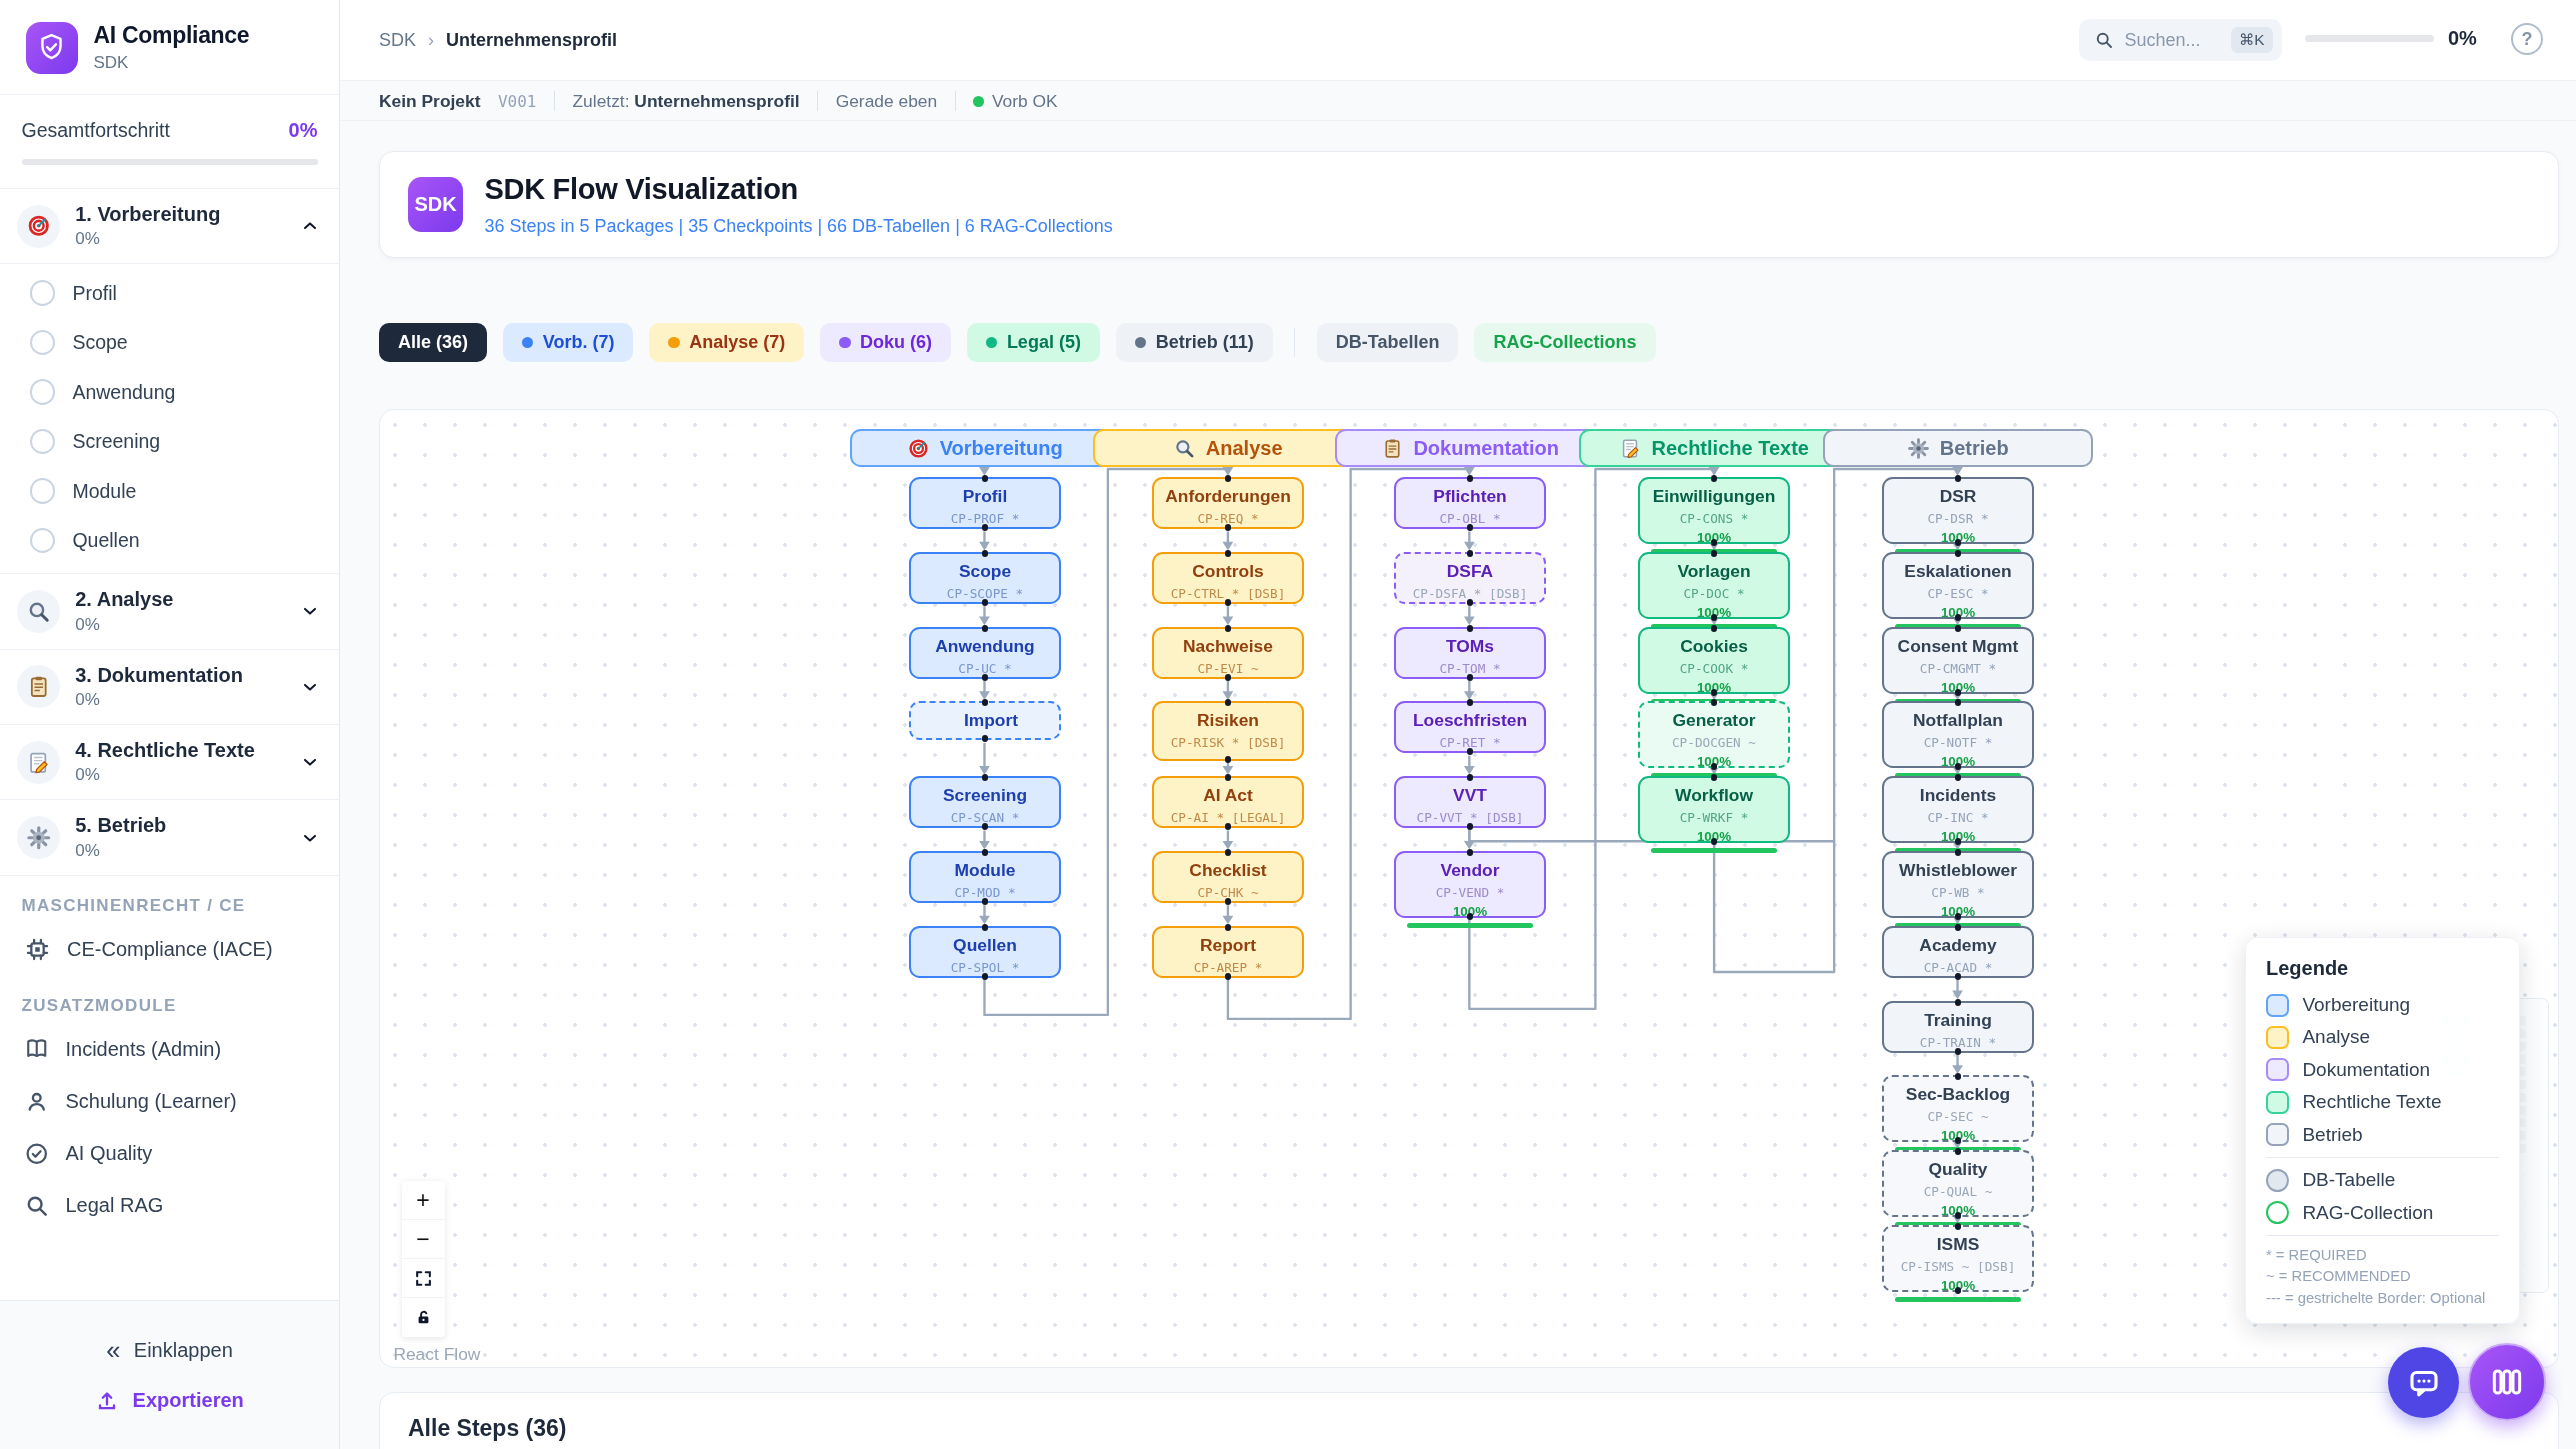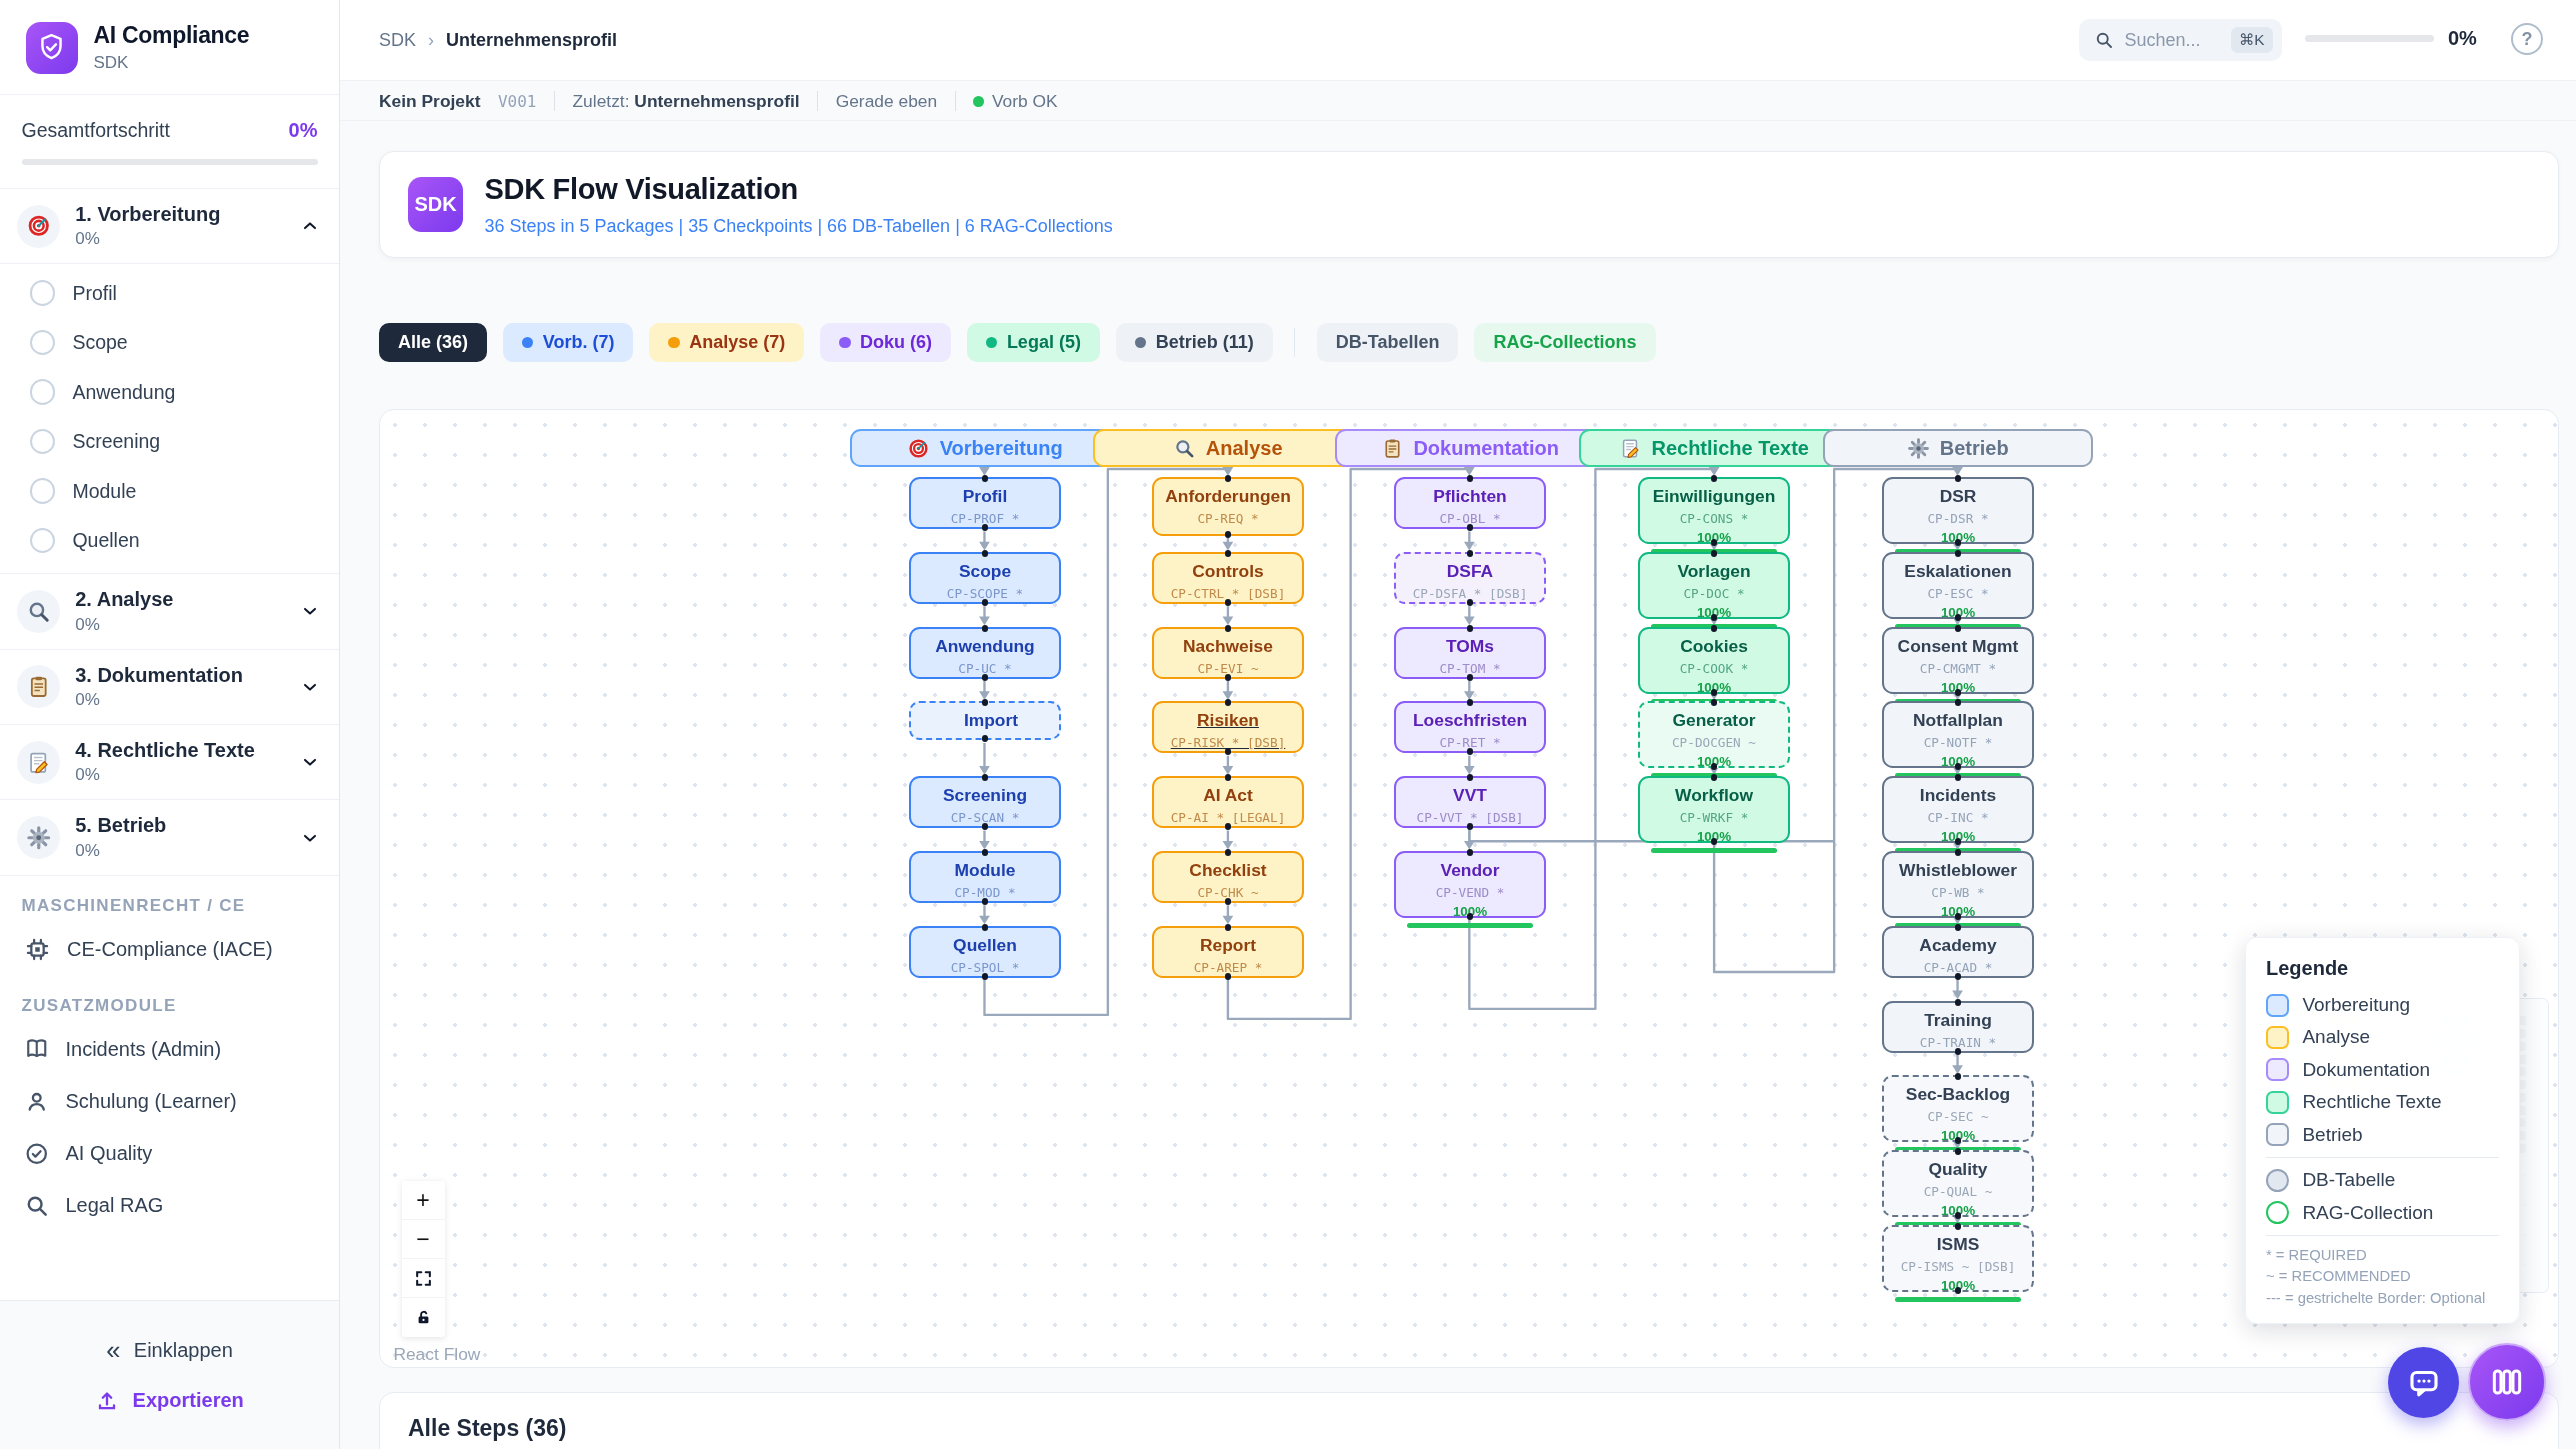--- a/index.html
+++ b/index.html
@@ -541,33 +541,33 @@
         </div>
         <div class="grp" style="left: 713px; top: 19px; width: 270px; background: rgb(254, 243, 199); border-color: rgb(251, 191, 36); color: rgb(180, 83, 9);">
           <span>
             <svg width="23" height="23" viewBox="0 0 24 24" fill="none">
               <circle cx="10.3" cy="10.3" r="5.8" fill="#edf1f5" stroke="#64748b" stroke-width="2.3"></circle>
               <path d="M14.8 14.8L20 20" stroke="#475569" stroke-width="2.8" stroke-linecap="round"></path>
             </svg>
           </span>
     <span>Analyse</span>
         </div>
-        <div class="node" style="left: 772px; top: 67px; height: 59px; background: rgb(254, 243, 199); border-color: rgb(245, 158, 11);">
+        <div class="node" style="left: 772px; top: 67px; height: 52px; background: rgb(254, 243, 199); border-color: rgb(245, 158, 11);">
           <div class="n-title" style="color:#92400e">Anforderungen</div>
           <div class="n-code" style="color:#c08a4a">CP-REQ *</div>
         </div>
         <div class="node" style="left: 772px; top: 142px; height: 52px; background: rgb(254, 243, 199); border-color: rgb(245, 158, 11);">
           <div class="n-title" style="color:#92400e">Controls</div>
           <div class="n-code" style="color:#c08a4a">CP-CTRL * [DSB]</div>
         </div>
         <div class="node" style="left: 772px; top: 217px; height: 52px; background: rgb(254, 243, 199); border-color: rgb(245, 158, 11);">
           <div class="n-title" style="color:#92400e">Nachweise</div>
           <div class="n-code" style="color:#c08a4a">CP-EVI ~</div>
         </div>
-        <div class="node" style="left: 772px; top: 291px; height: 52px; background: rgb(254, 243, 199); border-color: rgb(245, 158, 11); text-decoration: underline;">
+        <div class="node" style="left: 772px; top: 291px; height: 60px; background: rgb(254, 243, 199); border-color: rgb(245, 158, 11);">
           <div class="n-title" style="color:#92400e">Risiken</div>
           <div class="n-code" style="color:#c08a4a">CP-RISK * [DSB]</div>
         </div>
         <div class="node" style="left: 772px; top: 366px; height: 52px; background: rgb(254, 243, 199); border-color: rgb(245, 158, 11);">
           <div class="n-title" style="color:#92400e">AI Act</div>
           <div class="n-code" style="color:#c08a4a">CP-AI * [LEGAL]</div>
         </div>
         <div class="node" style="left: 772px; top: 441px; height: 52px; background: rgb(254, 243, 199); border-color: rgb(245, 158, 11);">
           <div class="n-title" style="color:#92400e">Checklist</div>
           <div class="n-code" style="color:#c08a4a">CP-CHK ~</div>

